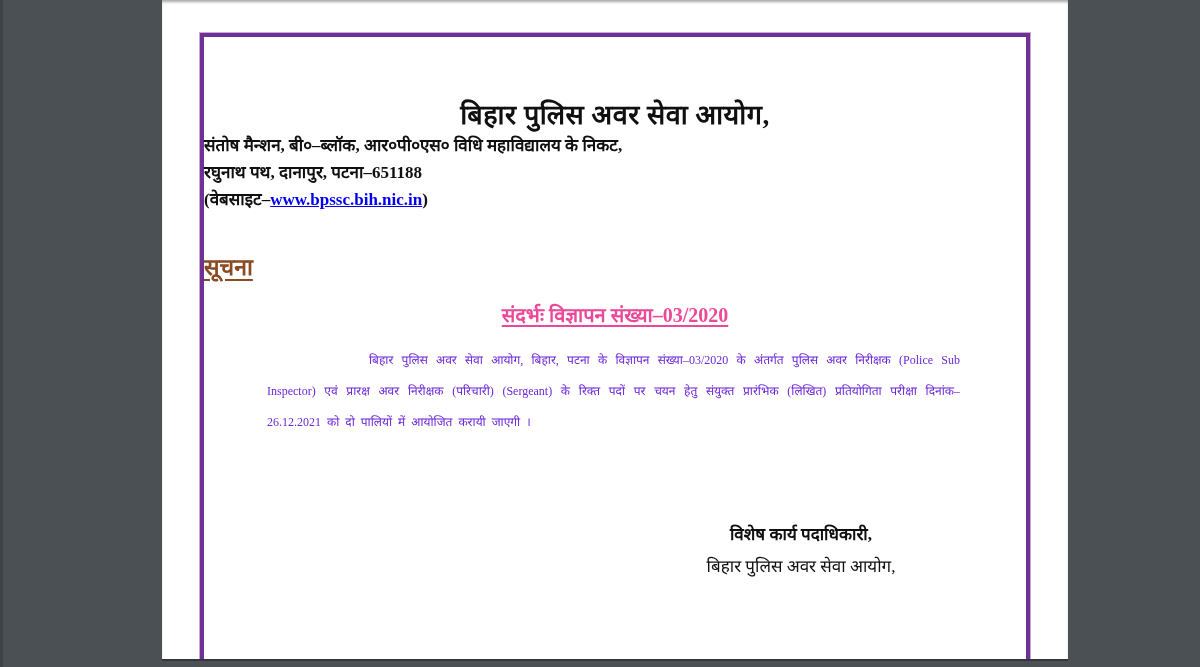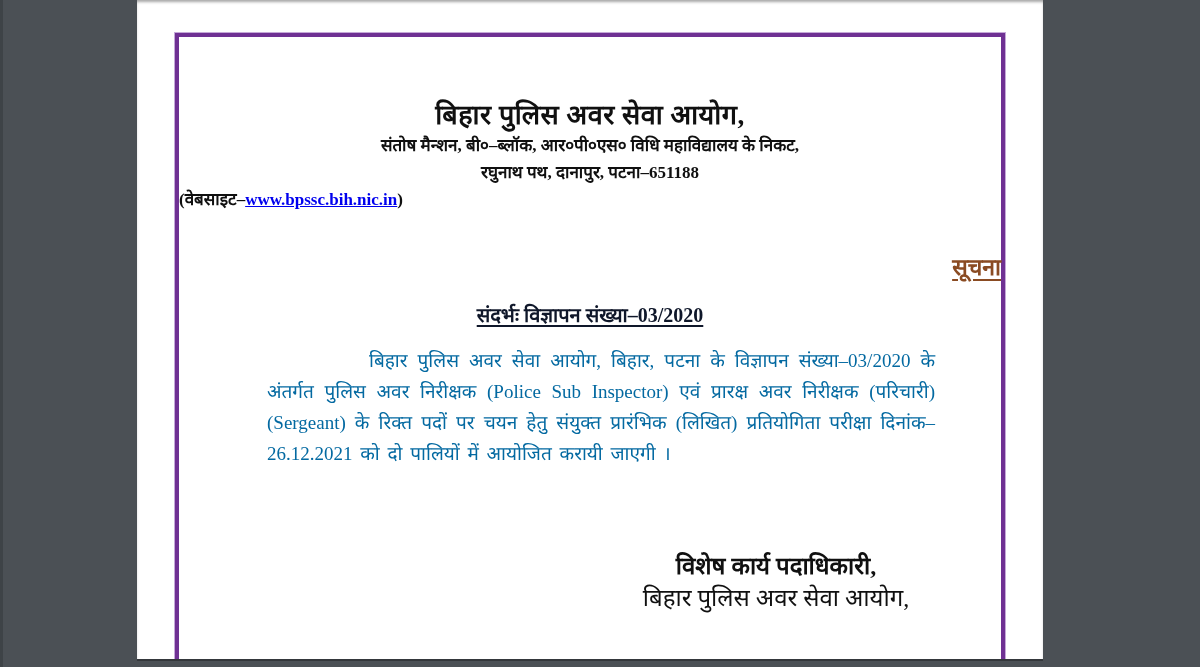--- a/index.html
+++ b/index.html
@@ -9,21 +9,21 @@
     overflow: hidden;
     background: #4b5055;
     font-family: "Liberation Serif", "DejaVu Sans", serif;
   }
   .viewer-left-edge {
     position: absolute; left: 0; top: 0; width: 3px; height: 667px;
     background: #3e4347;
   }
   .doc-page {
     position: absolute;
-    left: 137px; top: 0;
+    left: 162px; top: 0;
     width: 906px; height: 659px;
     background: #ffffff;
     overflow: hidden;
     box-shadow: inset 0 3px 3px -1px rgba(0,0,0,0.35), 0 2px 0 rgba(0,0,0,0.30);
   }
   .border-frame {
     position: absolute;
     left: 38px; top: 33px;
     width: 830px; height: 660px;   
     border: 4px solid #6f3193;
@@ -34,75 +34,73 @@
   .org-name {
     margin-top: 61px;
     text-align: center;
     font-size: 27px;
     font-weight: bold;
     line-height: 34px;
     color: #101010;
     letter-spacing: 0.5px;
   }
   .addr-line {
-    text-align: center;
     font-size: 17px;
     font-weight: bold;
     line-height: 27px;
     color: #101010;
   }
   .website-line {
     text-align: left;
     font-size: 17px;
     font-weight: bold;
     line-height: 27px;
     color: #101010;
   }
   .website-link {
     color: #0000ee;
     text-decoration: underline;
     cursor: pointer;
   }
   .notice-heading {
     margin-top: 40px;
-    text-align: right;
+    text-align: left;
     font-size: 23px;
     font-weight: bold;
     line-height: 30px;
     color: #8a4b22;
     text-decoration: underline;
     text-underline-offset: 4px;
     text-decoration-thickness: 2px;
   }
   .reference-heading {
     margin-top: 19px;
     text-align: center;
     font-size: 20px;
     font-weight: bold;
     line-height: 26px;
-    color: #0f172a;
+    color: #ec4899;
     text-decoration: underline;
     text-underline-offset: 3px;
   }
   .body-paragraph {
     margin-top: 17px;
     padding: 0 66px 0 63px;
-    font-size: 19px;
+    font-size: 12px;
     line-height: 31px;
-    color: #0369a1;
+    color: #6d28d9;
     text-align: justify;
     text-indent: 102px;
     word-spacing: 3px;
-    margin-left: 25px;
   }
   .signature-block {
     width: 320px;
     margin: 81px 65px 0 auto;
     text-align: center;
-    font-size: 24px;
+    font-size: 17px;
     line-height: 32px;
     color: #101010;
   }
   .signature-designation { font-weight: bold; }
 </style>
 </head>
 <body>
 
 <div class="viewer-left-edge"></div>
 

